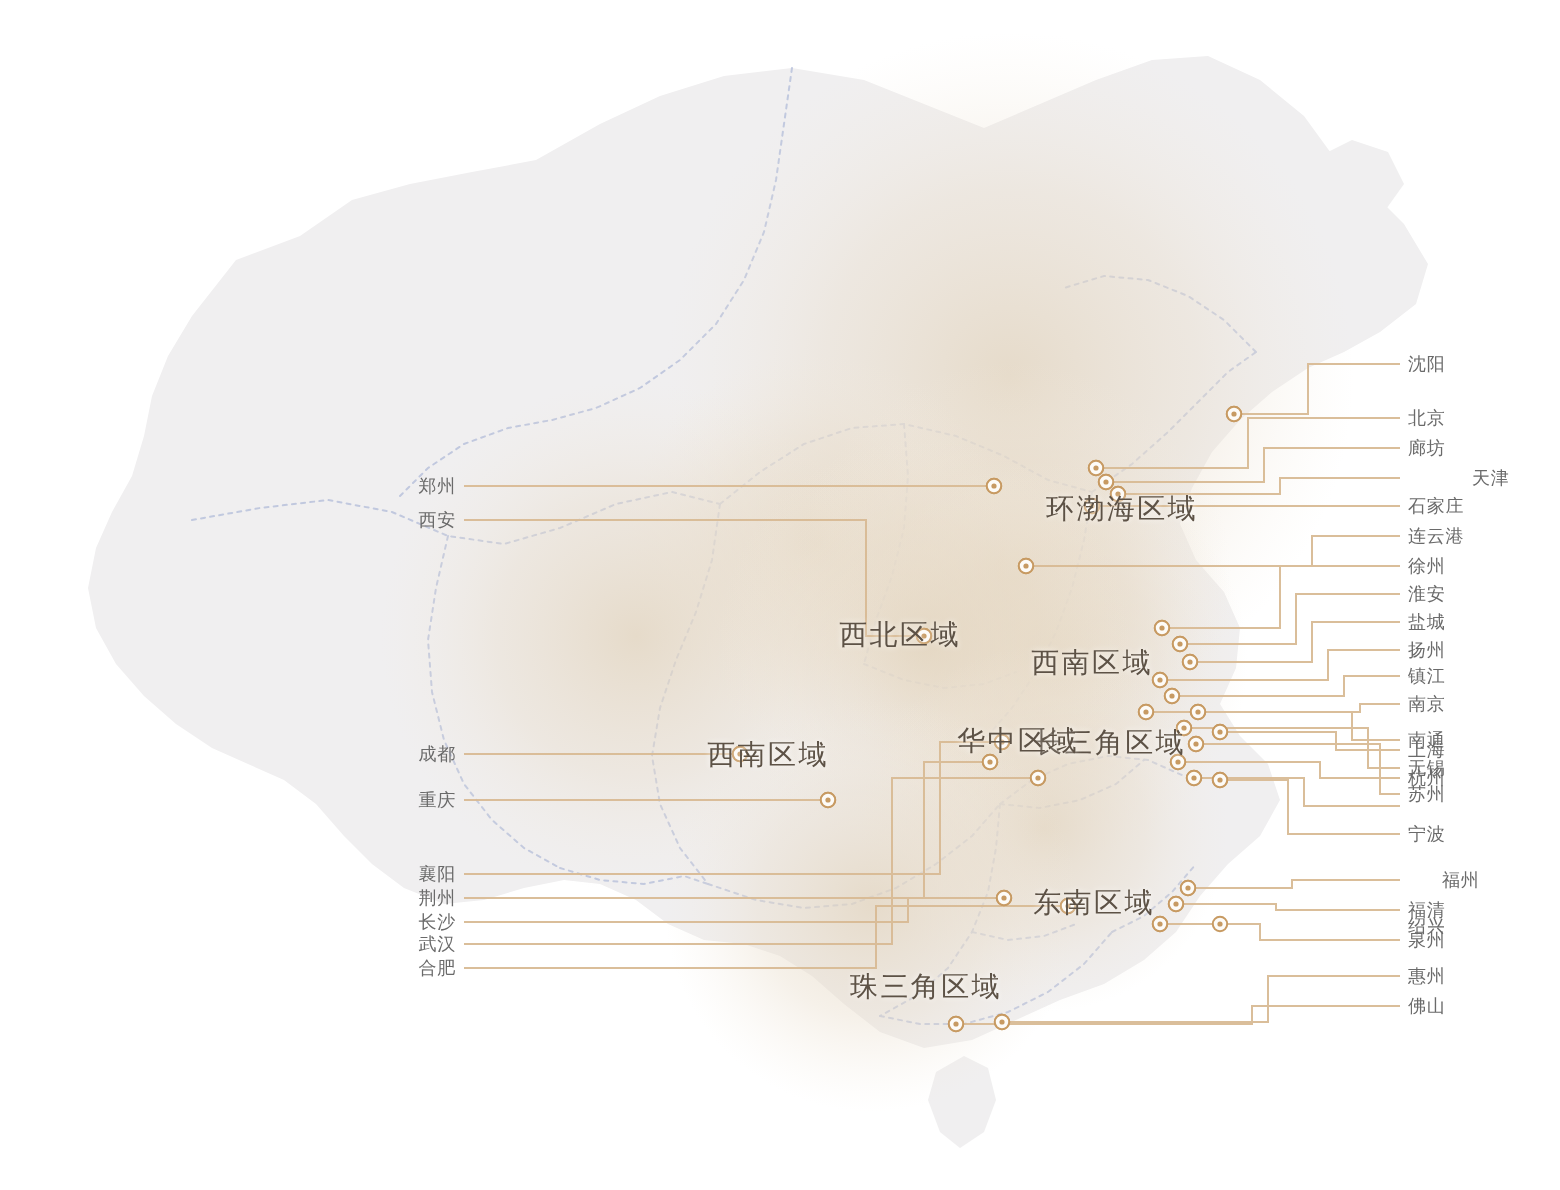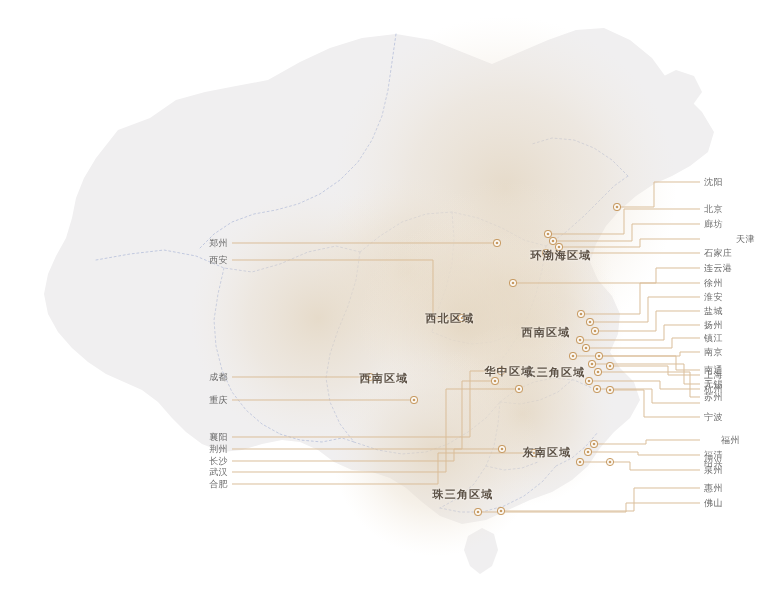--- a/index.html
+++ b/index.html
@@ -3,21 +3,21 @@
 <meta charset="utf-8">
 <style>
   html,body{margin:0;padding:0;background:#ffffff;}
   body{width:780px;height:595px;position:relative;overflow:hidden;
        font-family:"Liberation Sans","DejaVu Sans",sans-serif;}
   #stage{position:absolute;inset:0;width:780px;height:595px;}
   svg.layer{position:absolute;left:0;top:0;width:780px;height:595px;overflow:visible;}
   .lbl{position:absolute;font-size:9px;color:#6a6a6a;white-space:nowrap;letter-spacing:.4px;line-height:11px;}
   .lbl.r{text-align:left;}
   .lbl.l{text-align:right;}
-  .region{position:absolute;font-size:11px;font-weight:bold;color:#5d5246;white-space:nowrap;letter-spacing:1.2px;
+  .region{position:absolute;font-size:14px;font-weight:normal;color:#5d5246;white-space:nowrap;letter-spacing:1.2px;
           text-shadow:0 0 3px rgba(255,255,255,.9);}
 </style>
 </head>
 <body>
 
 <div id="stage">
 
   <svg class="layer" id="basemap" viewBox="0 0 780 595">
     <defs>
       <radialGradient id="hg" cx="50%" cy="50%" r="50%">

